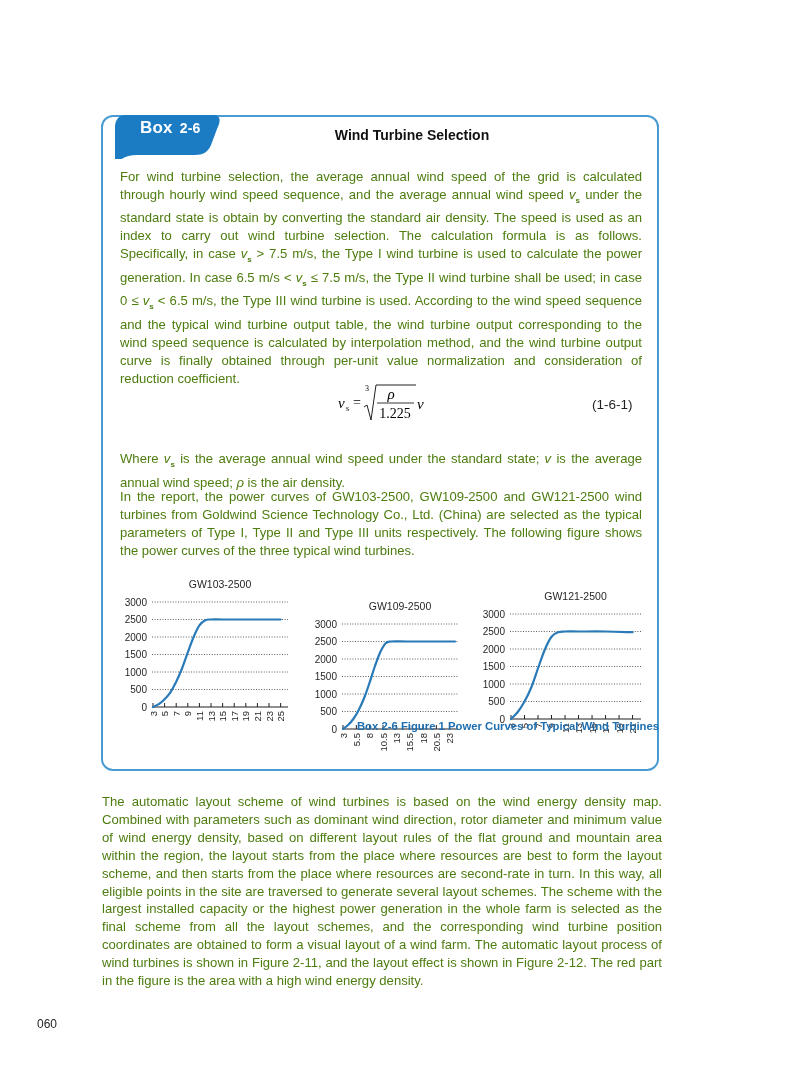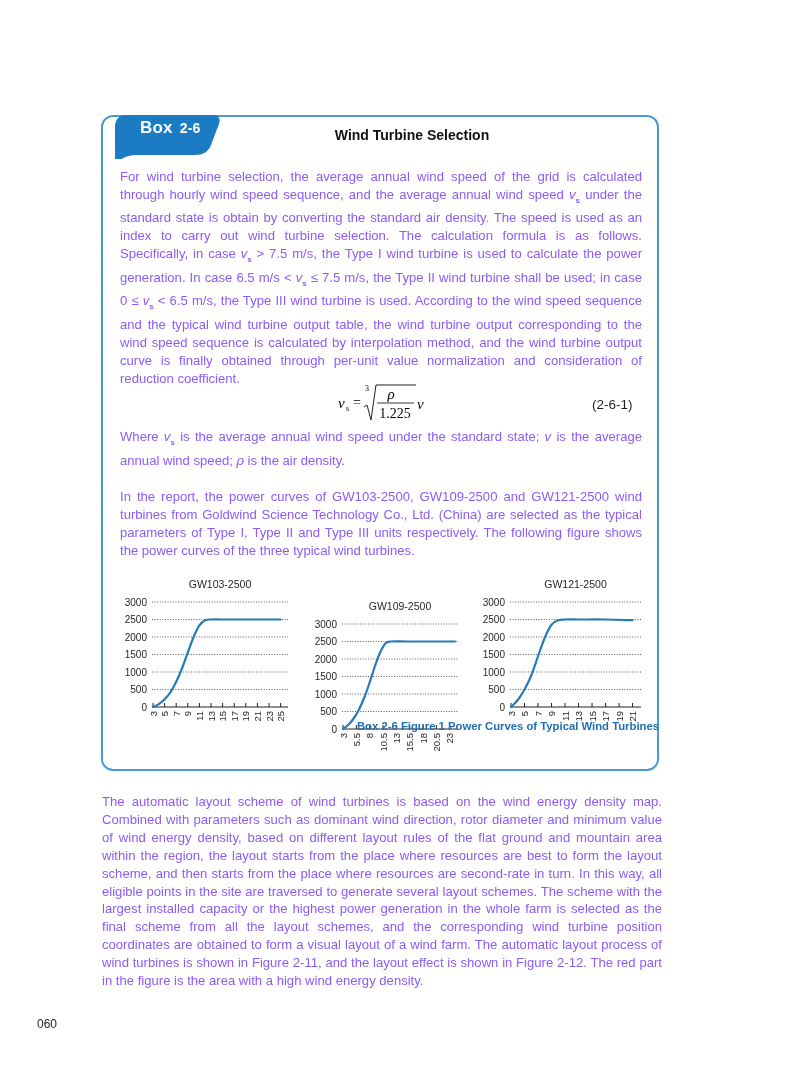--- a/index.html
+++ b/index.html
@@ -8,21 +8,21 @@
   .box { position:absolute; left:101px; top:115px; width:558px; height:656px;
          border:2px solid #4a9bd3; border-radius:12px; box-sizing:border-box; }
   .box-tab { position:absolute; left:-2px; top:-2px; width:120px; height:44px;margin-left:12px; }
   .box-tab svg { display:block; }
   .box-label { position:absolute; left:27px; top:3px; color:#ffffff; font-weight:bold;
                font-size:17px; letter-spacing:0.2px; }
   .box-label .num { font-size:14px; margin-left:2px; }
   .box-title { position:absolute; left:0; width:558px; top:10px; text-align:center;
                font-weight:bold; font-size:14px; color:#111; padding-left:60px; box-sizing:border-box; }
   .para { position:absolute; font-size:13.1px; line-height:17.9px; text-align:justify;
-          text-align-last:left; color:#8b5cf6; }
+          text-align-last:left; color:#4d7c0f; }
   .para i { font-style:italic; }
   .box-para { left:120px; width:522px; }
   .formula { position:absolute; left:336px; top:382px; width:110px; height:42px;
              font-family:"Liberation Serif", serif; font-size:14px; }
   .eqno { position:absolute; left:592px; top:397px; font-size:13.5px; }
   .chart { position:absolute; }
   .caption { position:absolute; left:101px; width:558px; top:720px; text-align:right;
              font-size:11.3px; font-weight:bold; color:#1f6fb0; }
   .page-num { position:absolute; left:37px; top:1017px; font-size:12px; color:#231f20;text-align:center; }
   .body-para { left:102px; width:560px; }
@@ -51,23 +51,23 @@
     <text x="10" y="29" font-family="Liberation Serif, serif" font-size="8">s</text>
     <text x="17" y="25" font-family="Liberation Serif, serif" font-size="14">=</text>
     <text x="29" y="9" font-family="Liberation Serif, serif" font-size="8">3</text>
     <path d="M28,25 L31,23 L35,38 L40,3 H80" stroke="#231f20" stroke-width="1" fill="none"></path>
     <text x="55" y="17" font-family="Liberation Serif, serif" font-style="italic" font-size="15" text-anchor="middle">ρ</text>
     <line x1="41" y1="21" x2="78" y2="21" stroke="#231f20" stroke-width="0.9"></line>
     <text x="59" y="36" font-family="Liberation Serif, serif" font-size="14" text-anchor="middle">1.225</text>
     <text x="81" y="27" font-family="Liberation Serif, serif" font-style="italic" font-size="15">v</text>
   </svg>
 </div>
-<div class="eqno">(2-6-1)</div>
+<div class="eqno">(1-6-1)</div>
 
-<div class="para box-para" style="top:428px;">Where <i>v</i><sub style="font-size:8px;font-weight:bold">s</sub> is the average annual wind speed under the standard state; <i>v</i> is the average annual wind speed; <i>ρ</i> is the air density.</div>
+<div class="para box-para" style="top:450px;">Where <i>v</i><sub style="font-size:8px;font-weight:bold">s</sub> is the average annual wind speed under the standard state; <i>v</i> is the average annual wind speed; <i>ρ</i> is the air density.</div>
 
 <div class="para box-para" style="top:488px;">In the report, the power curves of GW103-2500, GW109-2500 and GW121-2500 wind turbines from Goldwind Science Technology Co., Ltd. (China) are selected as the typical parameters of Type I, Type II and Type III units respectively. The following figure shows the power curves of the three typical wind turbines.</div>
 
 <div class="chart" id="chart0" style="left:112px; top:576px; width:180px; height:160px;text-decoration:underline;"><svg width="180" height="160" viewBox="0 0 180 160">
       <text x="108" y="12" text-anchor="middle" font-size="10.5" fill="#231f20" font-family="Liberation Sans, sans-serif">GW103-2500</text>
       <text x="35" y="134.5" text-anchor="end" font-size="10" fill="#231f20" font-family="Liberation Sans, sans-serif">0</text>
       <line x1="40" x2="176" y1="113.5" y2="113.5" stroke="#333" stroke-width="0.8" stroke-dasharray="1,1.6"></line>
       <text x="35" y="117" text-anchor="end" font-size="10" fill="#231f20" font-family="Liberation Sans, sans-serif">500</text>
       <line x1="40" x2="176" y1="96" y2="96" stroke="#333" stroke-width="0.8" stroke-dasharray="1,1.6"></line>
       <text x="35" y="99.5" text-anchor="end" font-size="10" fill="#231f20" font-family="Liberation Sans, sans-serif">1000</text>
@@ -135,21 +135,21 @@
       <line x1="107.66666666666666" x2="107.66666666666666" y1="131" y2="127" stroke="#231f20" stroke-width="1"></line>
       <text x="0" y="0" text-anchor="end" font-size="9.5" fill="#231f20" font-family="Liberation Sans, sans-serif" transform="translate(111.16666666666666,135) rotate(-90)">15.5</text>
       <line x1="121" x2="121" y1="131" y2="127" stroke="#231f20" stroke-width="1"></line>
       <text x="0" y="0" text-anchor="end" font-size="9.5" fill="#231f20" font-family="Liberation Sans, sans-serif" transform="translate(124.5,135) rotate(-90)">18</text>
       <line x1="134.33333333333331" x2="134.33333333333331" y1="131" y2="127" stroke="#231f20" stroke-width="1"></line>
       <text x="0" y="0" text-anchor="end" font-size="9.5" fill="#231f20" font-family="Liberation Sans, sans-serif" transform="translate(137.83333333333331,135) rotate(-90)">20.5</text>
       <line x1="147.66666666666666" x2="147.66666666666666" y1="131" y2="127" stroke="#231f20" stroke-width="1"></line>
       <text x="0" y="0" text-anchor="end" font-size="9.5" fill="#231f20" font-family="Liberation Sans, sans-serif" transform="translate(151.16666666666666,135) rotate(-90)">23</text>
       <path d="M41,131 C41.888888888888886,130.3 44.55555555555556,128.55 46.333333333333336,126.8 C48.111111111111114,125.05 49.888888888888886,123.06666666666666 51.666666666666664,120.5 C53.44444444444444,117.93333333333334 55.22222222222222,114.9 57,111.4 C58.77777777777778,107.9 60.55555555555555,103.99166666666667 62.33333333333333,99.5 C64.1111111111111,95.00833333333333 65.88888888888889,89.69999999999999 67.66666666666666,84.44999999999999 C69.44444444444443,79.19999999999999 71.22222222222223,73.075 73,68 C74.77777777777777,62.925000000000004 76.55555555555556,57.791666666666664 78.33333333333333,54 C80.1111111111111,50.208333333333336 81.88888888888889,47 83.66666666666666,45.25 C85.44444444444443,43.5 85.44444444444444,43.791666666666664 89,43.5 C92.55555555555556,43.208333333333336 97.88888888888889,43.5 105,43.5 C112.11111111111111,43.5 123.66666666666666,43.5 131.66666666666666,43.5 C139.66666666666666,43.5 149.44444444444446,43.5 153,43.5" fill="none" stroke="#2a7ab8" stroke-width="2.2" stroke-linecap="round"></path>
     </svg></div>
-<div class="chart" id="chart2" style="left:470px; top:576px; width:175px; height:160px;"><svg width="175" height="160" viewBox="0 0 175 160">
+<div class="chart" id="chart2" style="left:470px; top:588px; width:175px; height:160px;"><svg width="175" height="160" viewBox="0 0 175 160">
       <text x="105.5" y="12" text-anchor="middle" font-size="10.5" fill="#231f20" font-family="Liberation Sans, sans-serif">GW121-2500</text>
       <text x="35" y="134.5" text-anchor="end" font-size="10" fill="#231f20" font-family="Liberation Sans, sans-serif">0</text>
       <line x1="40" x2="171" y1="113.5" y2="113.5" stroke="#333" stroke-width="0.8" stroke-dasharray="1,1.6"></line>
       <text x="35" y="117" text-anchor="end" font-size="10" fill="#231f20" font-family="Liberation Sans, sans-serif">500</text>
       <line x1="40" x2="171" y1="96" y2="96" stroke="#333" stroke-width="0.8" stroke-dasharray="1,1.6"></line>
       <text x="35" y="99.5" text-anchor="end" font-size="10" fill="#231f20" font-family="Liberation Sans, sans-serif">1000</text>
       <line x1="40" x2="171" y1="78.5" y2="78.5" stroke="#333" stroke-width="0.8" stroke-dasharray="1,1.6"></line>
       <text x="35" y="82" text-anchor="end" font-size="10" fill="#231f20" font-family="Liberation Sans, sans-serif">1500</text>
       <line x1="40" x2="171" y1="61" y2="61" stroke="#333" stroke-width="0.8" stroke-dasharray="1,1.6"></line>
       <text x="35" y="64.5" text-anchor="end" font-size="10" fill="#231f20" font-family="Liberation Sans, sans-serif">2000</text>

